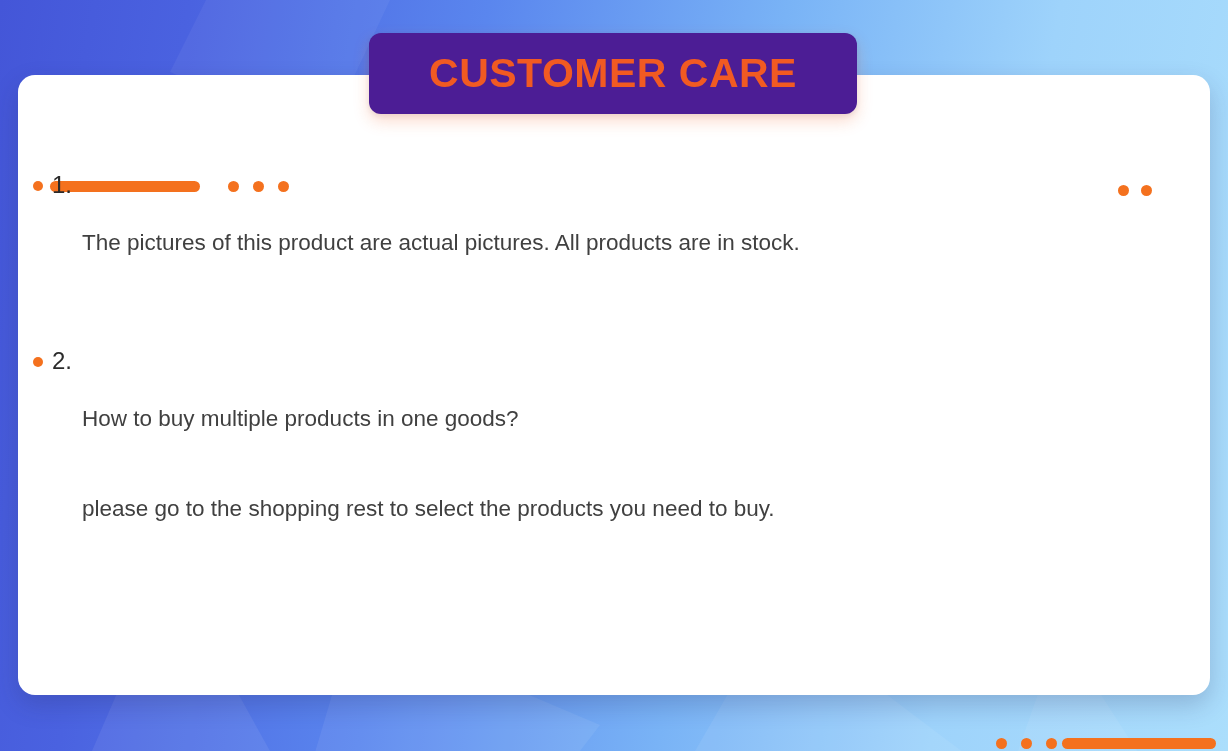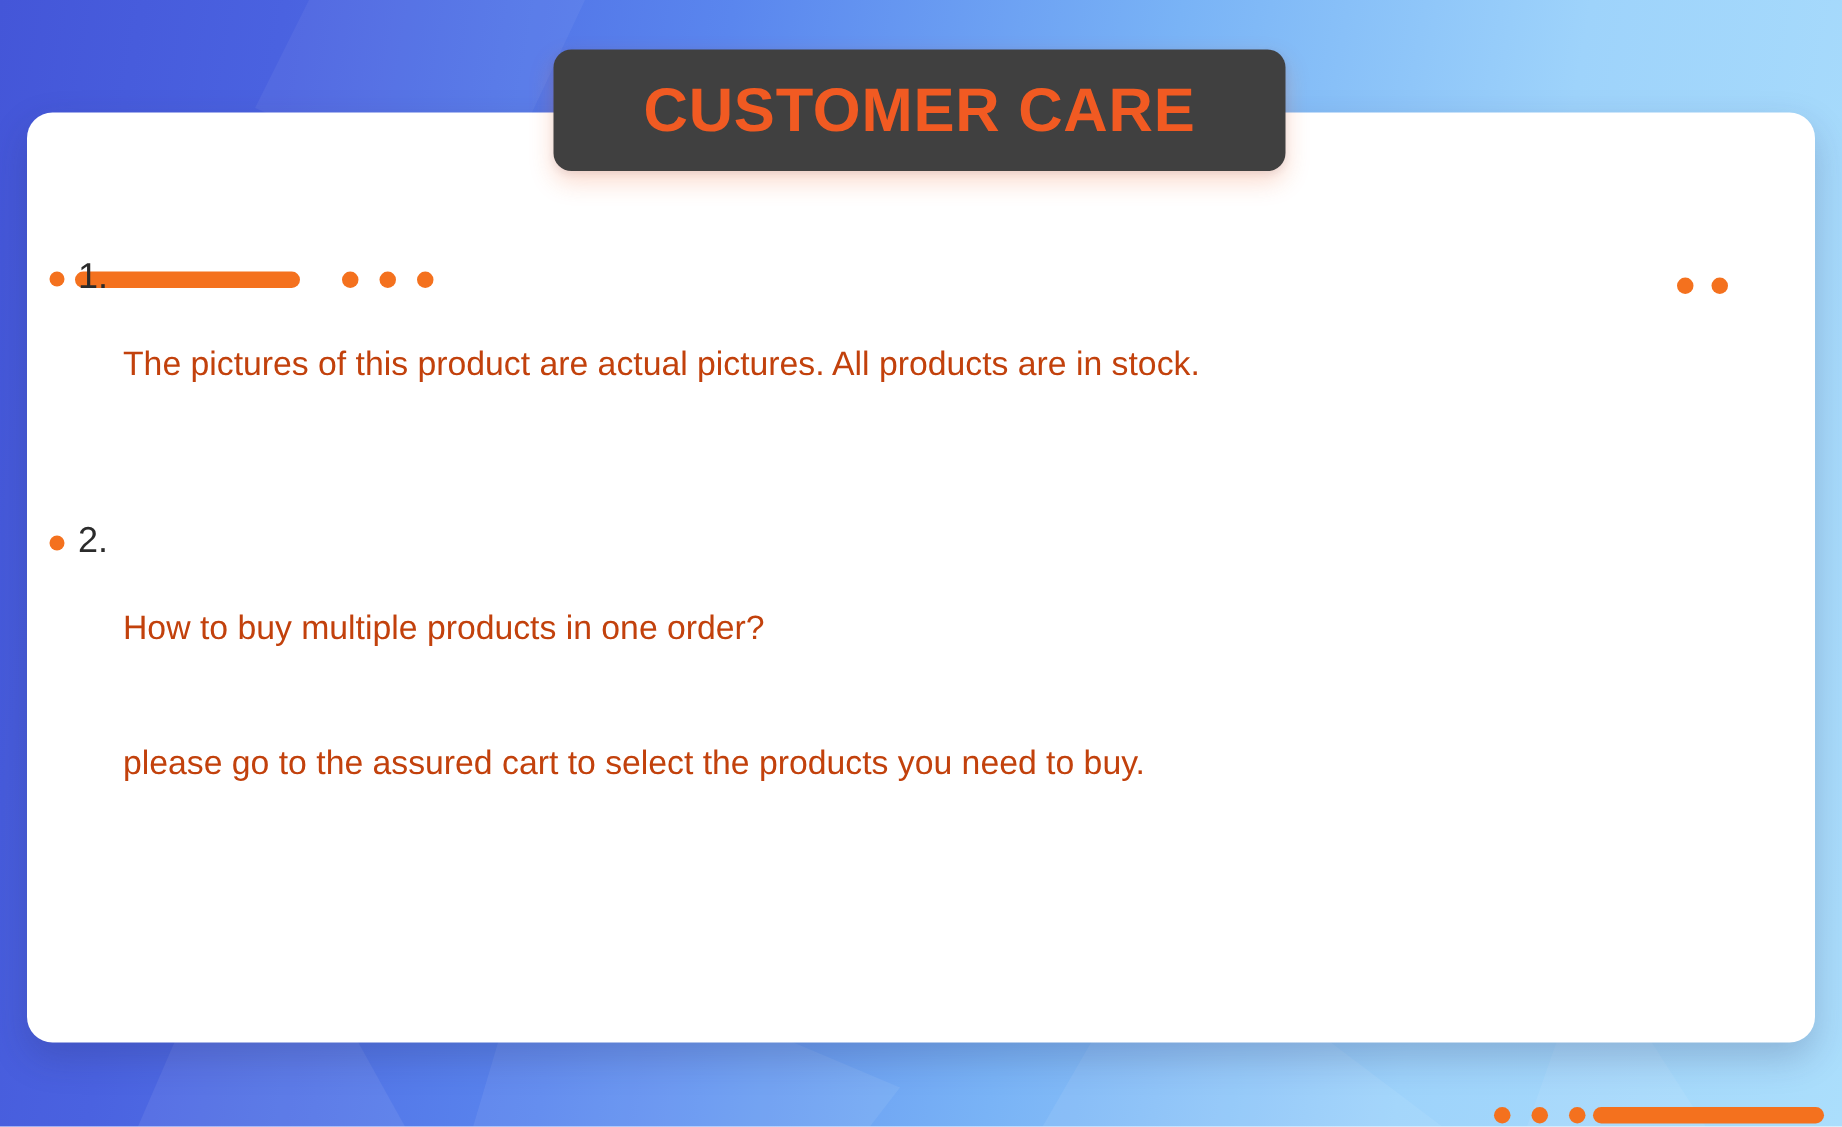--- a/index.html
+++ b/index.html
@@ -73,21 +73,21 @@
     box-shadow: 0 10px 24px rgba(40,40,90,0.22);
   }
 
   
   .title-box {
     position: absolute;
     left: 369px;
     top: 33px;
     width: 488px;
     height: 81px;
-    background: #404040;
+    background: #4c1d95;
     border-radius: 12px;
     display: flex;
     align-items: center;
     justify-content: center;
     box-shadow: 0 7px 16px rgba(240,90,30,0.22),
                 0 2px 5px rgba(60,60,100,0.10);
     z-index: 5;
   }
   .title-text {
     color: #f15a22;
@@ -153,21 +153,21 @@
   .marker-num {
     color: #2b2b2b;
     font-size: 24px;
     line-height: 30px;
     width: 30px;
     flex: 0 0 30px;
   }
 
   .lines {
     flex: 1 1 auto;
-    color: #c2410c;
+    color: #404040;
     font-size: 22.5px;
     line-height: 30px;
     white-space: pre;
   }
   .line { display: block; }
 </style>
 </head>
 <body>
 
 <div class="bg-shapes">
@@ -204,22 +204,22 @@
         <span class="line">The pictures of this product are actual pictures. All products are in stock.</span>
       </div>
     </div>
 
     <div class="item">
       <div class="marker">
         <span class="marker-dot"></span>
         <span class="marker-num">2.</span>
       </div>
       <div class="lines">
-        <span class="line">How to buy multiple products in one order?</span>
-        <span class="line">please go to the assured cart to select the products you need to buy.</span>
+        <span class="line">How to buy multiple products in one goods?</span>
+        <span class="line">please go to the shopping rest to select the products you need to buy.</span>
         
       </div>
     </div>
 
   </div>
 
   <div class="dot-row dots-br">
     <span class="dot"></span>
     <span class="dot"></span>
     <span class="dot"></span>

